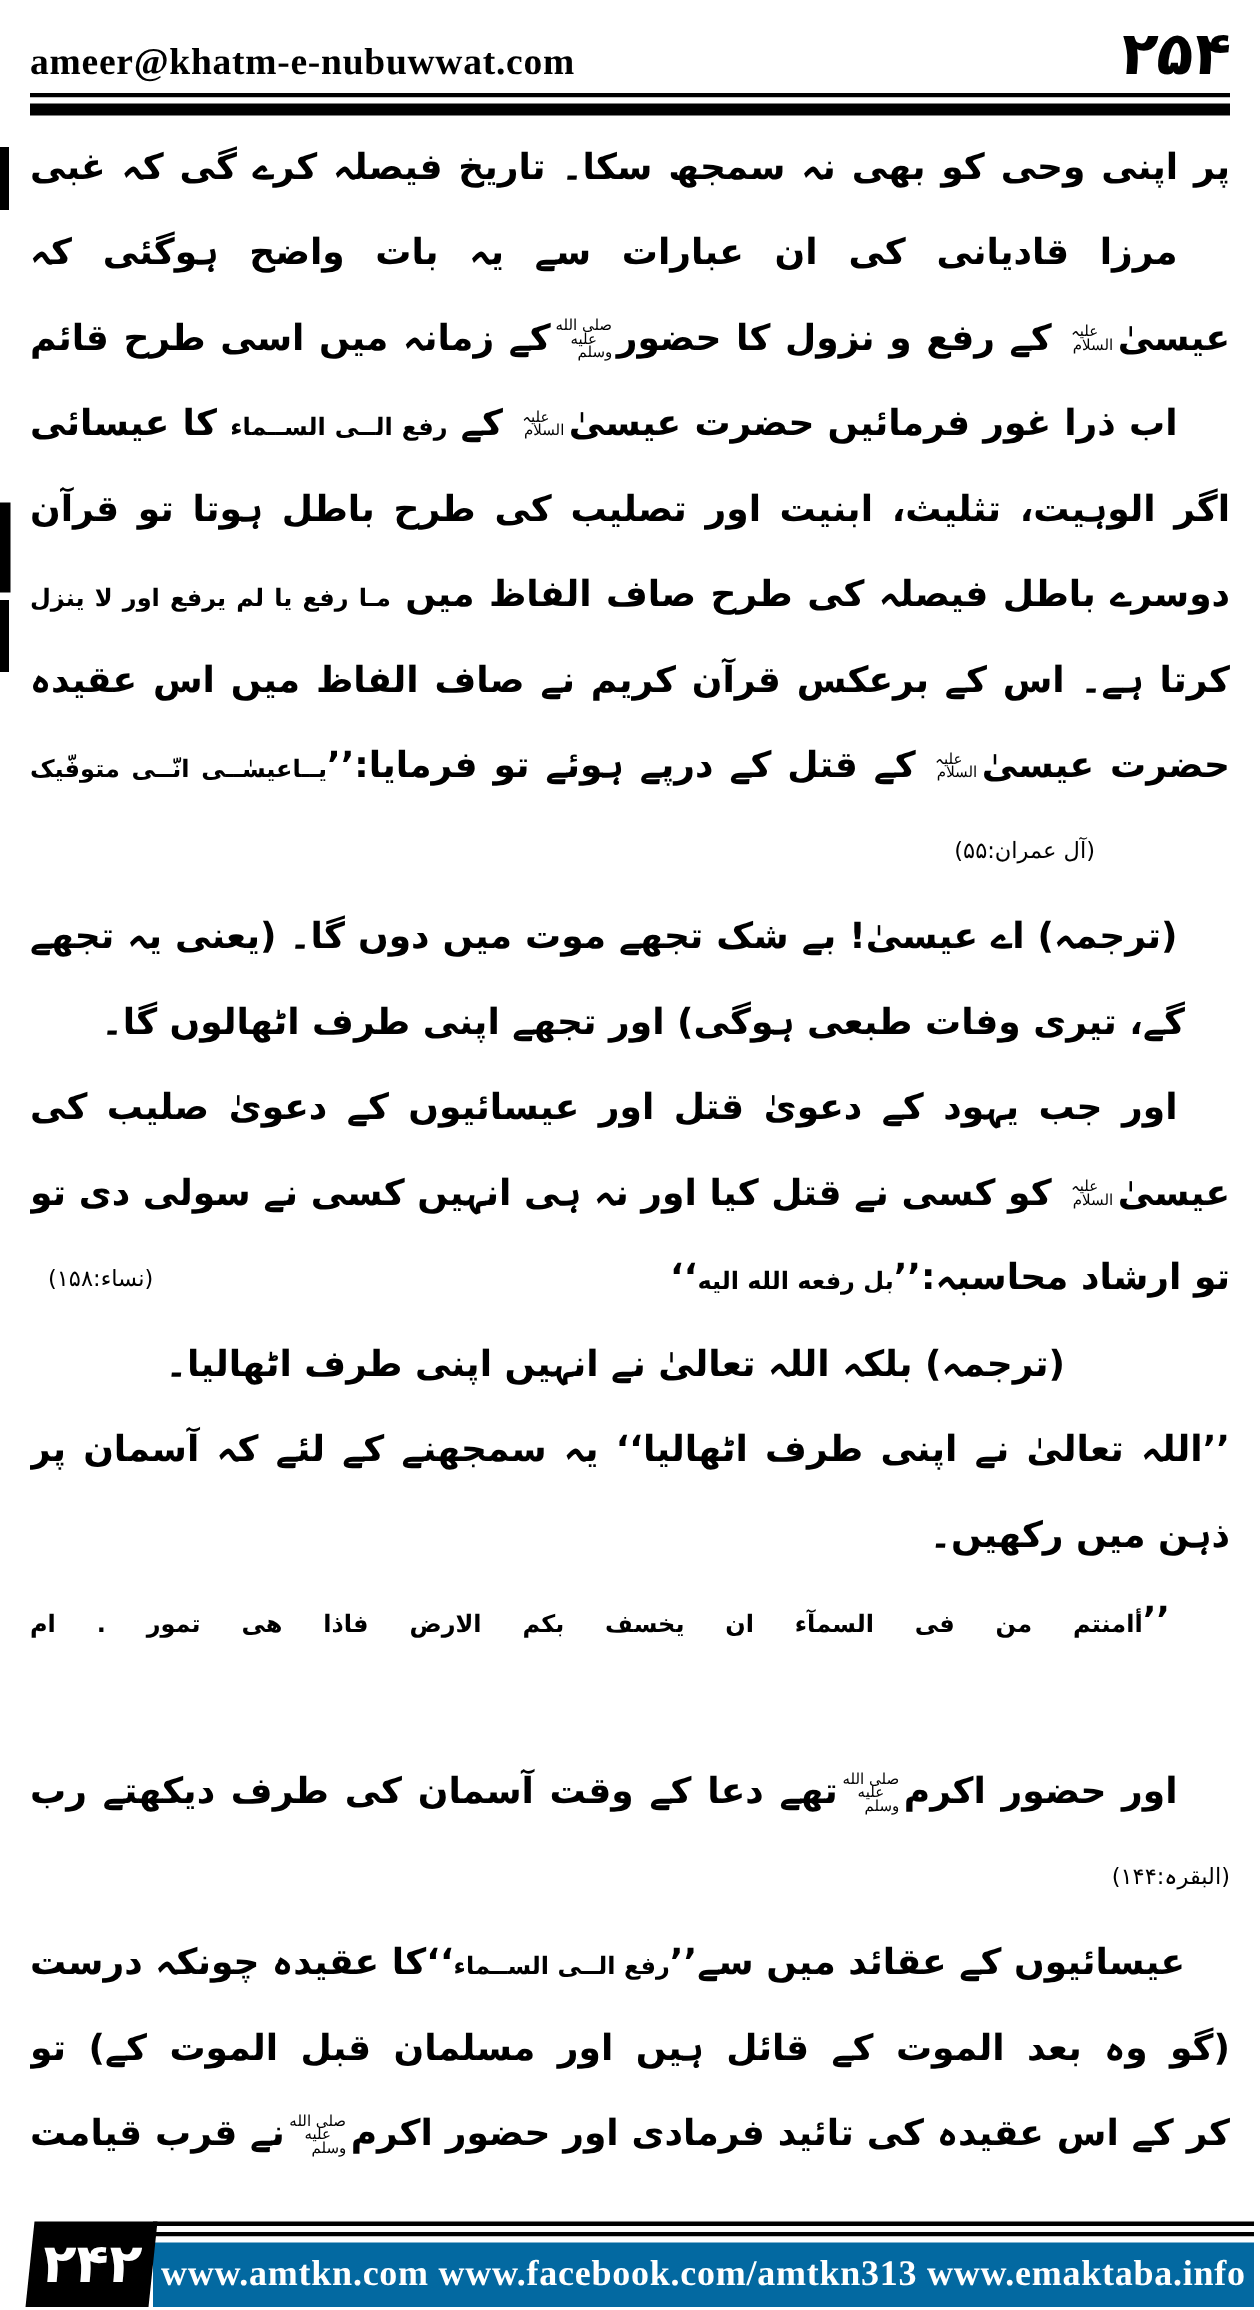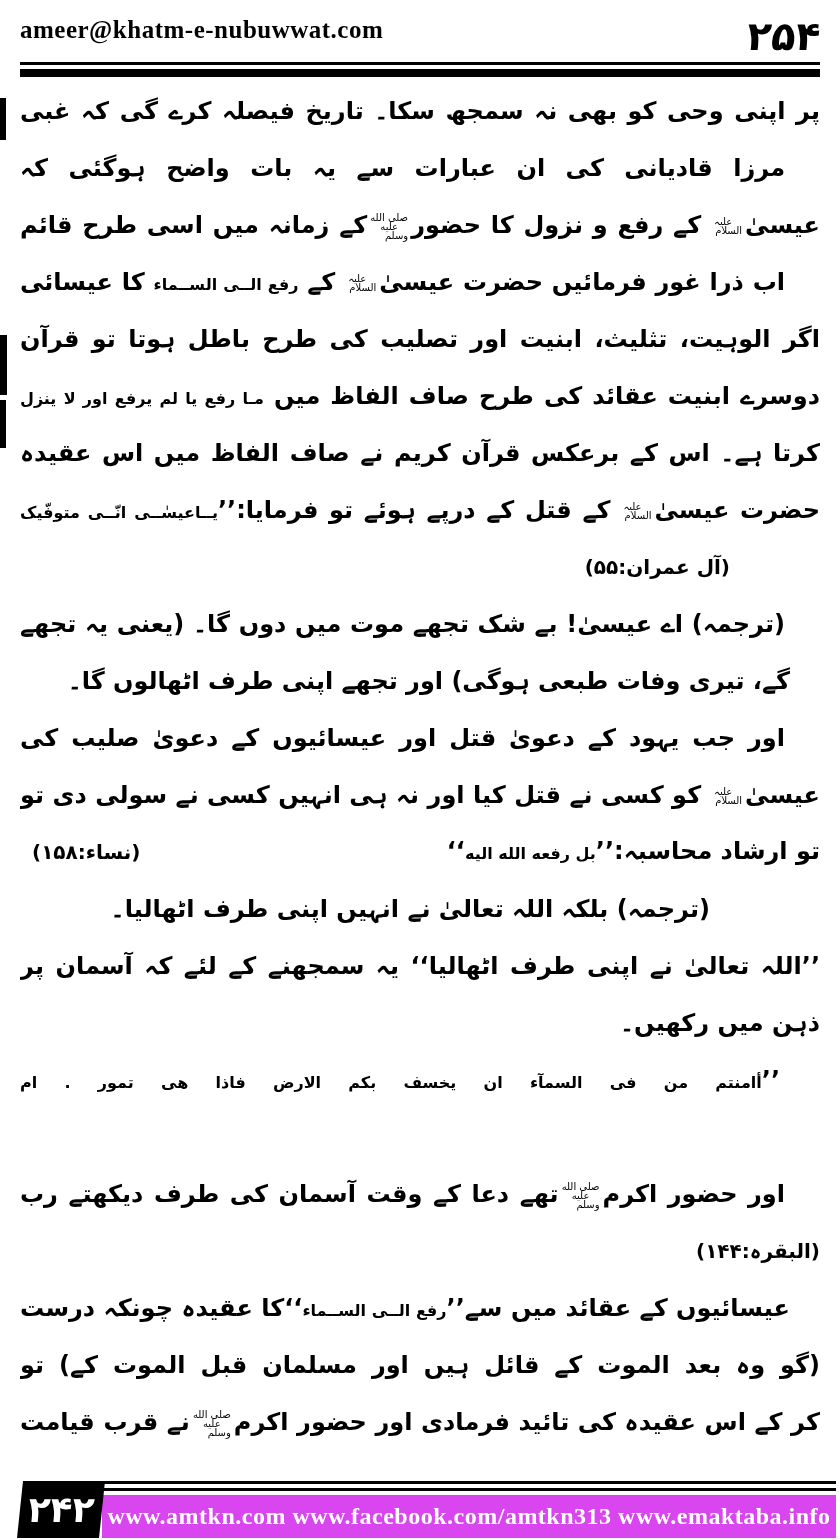--- a/index.html
+++ b/index.html
@@ -10,21 +10,21 @@
     background:#ffffff;
     color:#000;
     overflow:hidden;
     font-family:"DejaVu Sans",sans-serif;
   }
   
   .hdr{
     display:flex;
     flex-direction:row-reverse;      
     justify-content:space-between;
-    align-items:flex-start;
+    align-items:flex-end;
     padding:16px 20px 6px 20px;
   }
   .hdr-email{
     direction:ltr;
     font-family:"Liberation Serif",serif;
     font-weight:700;
     font-size:25px;
     letter-spacing:.5px;
   }
   .hdr-num{
@@ -72,22 +72,22 @@
     font-size:10px;
     line-height:9px;
     font-weight:400;
     max-width:38px;
     white-space:normal;
     text-align:center;
     vertical-align:middle;
     margin:0 3px;
   }
   .ref{
-    font-size:20px;
-    font-weight:700;
+    font-size:15px;
+    font-weight:400;
     padding-left:12px;
   }
   .scan-mark{position:absolute;left:0;background:#000;}
   
   .ftr{
     position:absolute;
     left:20px;right:0;bottom:2px;
     height:57px;
     display:flex;
     flex-direction:row-reverse;   
@@ -106,21 +106,21 @@
   .ftr-bar{
     flex:1;
     margin-right:4px;              
     display:flex;
     flex-direction:column;
   }
   .stripe-b{height:3px;background:#000;}
   .stripe-w{height:4px;background:#fff;}
   .ftr-band{
     flex:1;
-    background:#d946ef;
+    background:#0369a1;
     color:#fff;
     direction:ltr;
     text-align:center;
     font-family:"Liberation Serif",serif;
     font-weight:700;
     font-size:24px;
     display:flex;
     align-items:center;
     justify-content:center;
     letter-spacing:.5px;
@@ -141,21 +141,21 @@
     <div class="rule-gap"></div>
     <div class="rule-thick"></div>
   </div>
 
   <main class="body" id="body-lines">
       <div class="line j"><span class="txt"><span class="seg-u">پر اپنی وحی کو بھی نہ سمجھ سکا۔ تاریخ فیصلہ کرے گی کہ غبی کون نکلا؟</span></span></div>
       <div class="line j" style="padding-right: 35px;"><span class="txt"><span class="seg-u">مرزا قادیانی کی ان عبارات سے یہ بات واضح ہوگئی کہ عیسائیوں کا عقیدہ حضرت</span></span></div>
       <div class="line j"><span class="txt"><span class="seg-u">عیسیٰ</span><span class="seg-h">علیہ السلام</span><span class="seg-u">کے رفع و نزول کا حضور</span><span class="seg-h">صلى الله عليه وسلم</span><span class="seg-u">کے زمانہ میں اسی طرح قائم اور مسلّم تھا۔</span></span></div>
       <div class="line j" style="padding-right: 35px;"><span class="txt"><span class="seg-u">اب ذرا غور فرمائیں حضرت عیسیٰ</span><span class="seg-h">علیہ السلام</span><span class="seg-u">کے </span><span class="seg-b">رفع الــی الســماء</span><span class="seg-u"> کا عیسائی عقیدہ</span></span></div>
       <div class="line j"><span class="txt"><span class="seg-u">اگر الوہیت، تثلیث، ابنیت اور تصلیب کی طرح باطل ہوتا تو قرآن کریم اس عقیدہ کی بھی</span></span></div>
-      <div class="line j"><span class="txt"><span class="seg-u">دوسرے ابنیت عقائد کی طرح صاف الفاظ میں </span><span class="seg-b">مـا رفع یا لم یرفع اور لا ینزل</span></span></div>
+      <div class="line j"><span class="txt"><span class="seg-u">دوسرے باطل فیصلہ کی طرح صاف الفاظ میں </span><span class="seg-b">مـا رفع یا لم یرفع اور لا ینزل</span></span></div>
       <div class="line j"><span class="txt"><span class="seg-u">کرتا ہے۔ اس کے برعکس قرآن کریم نے صاف الفاظ میں اس عقیدہ کی تائید کی۔ جب یہود</span></span></div>
       <div class="line j"><span class="txt"><span class="seg-u">حضرت عیسیٰ</span><span class="seg-h">علیہ السلام</span><span class="seg-u">کے قتل کے درپے ہوئے تو فرمایا:’’</span><span class="seg-b">یــاعیسٰــی انّــی متوفّیک</span></span></div>
       <div class="line refline" style="padding-right: 90px;">
         <span class="ref">(آل عمران:۵۵)</span>
       </div>
       <div class="line j" style="padding-right: 35px;"><span class="txt"><span class="seg-u">(ترجمہ) اے عیسیٰ! بے شک تجھے موت میں دوں گا۔ (یعنی یہ تجھے قتل نہ کرسکیں</span></span></div>
       <div class="line" style="padding-right: 30px;"><span class="txt"><span class="seg-u">گے، تیری وفات طبعی ہوگی) اور تجھے اپنی طرف اٹھالوں گا۔</span></span></div>
       <div class="line j" style="padding-right: 35px;"><span class="txt"><span class="seg-u">اور جب یہود کے دعویٰ قتل اور عیسائیوں کے دعویٰ صلیب کی تردید کی کہ نہ تو</span></span></div>
       <div class="line j"><span class="txt"><span class="seg-u">عیسیٰ</span><span class="seg-h">علیہ السلام</span><span class="seg-u">کو کسی نے قتل کیا اور نہ ہی انہیں کسی نے سولی دی تو ان کے ساتھ آخر کیا معاملہ ہوا</span></span></div>
       <div class="line refline">

